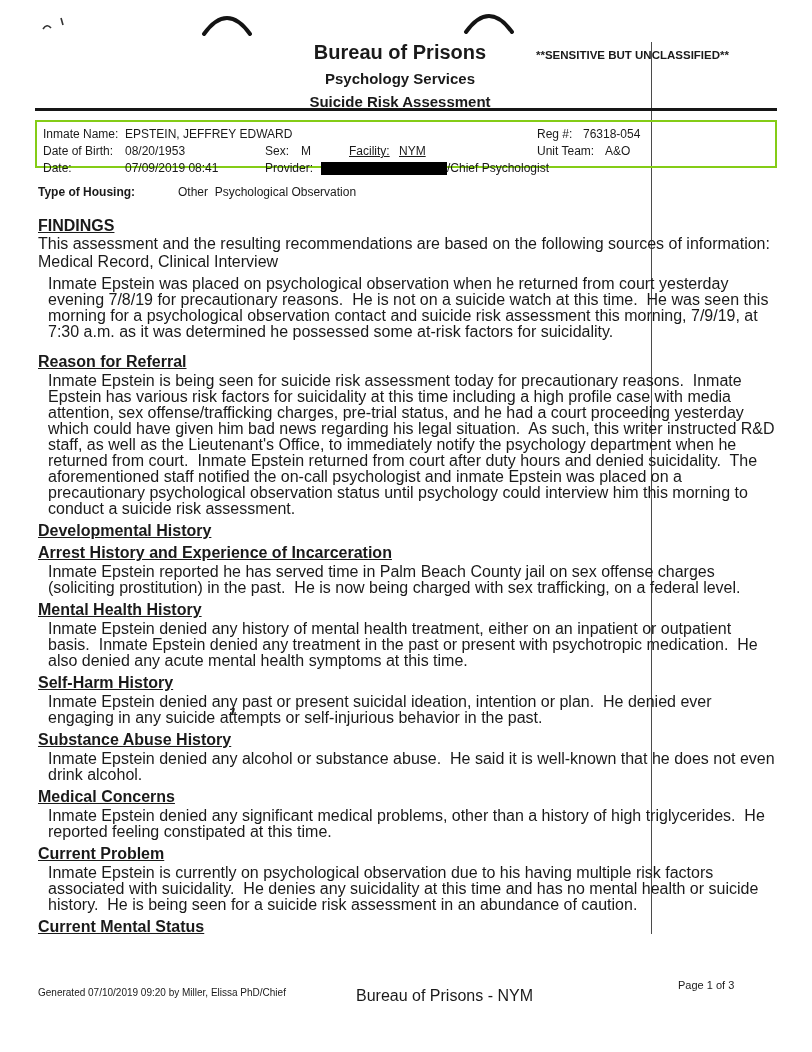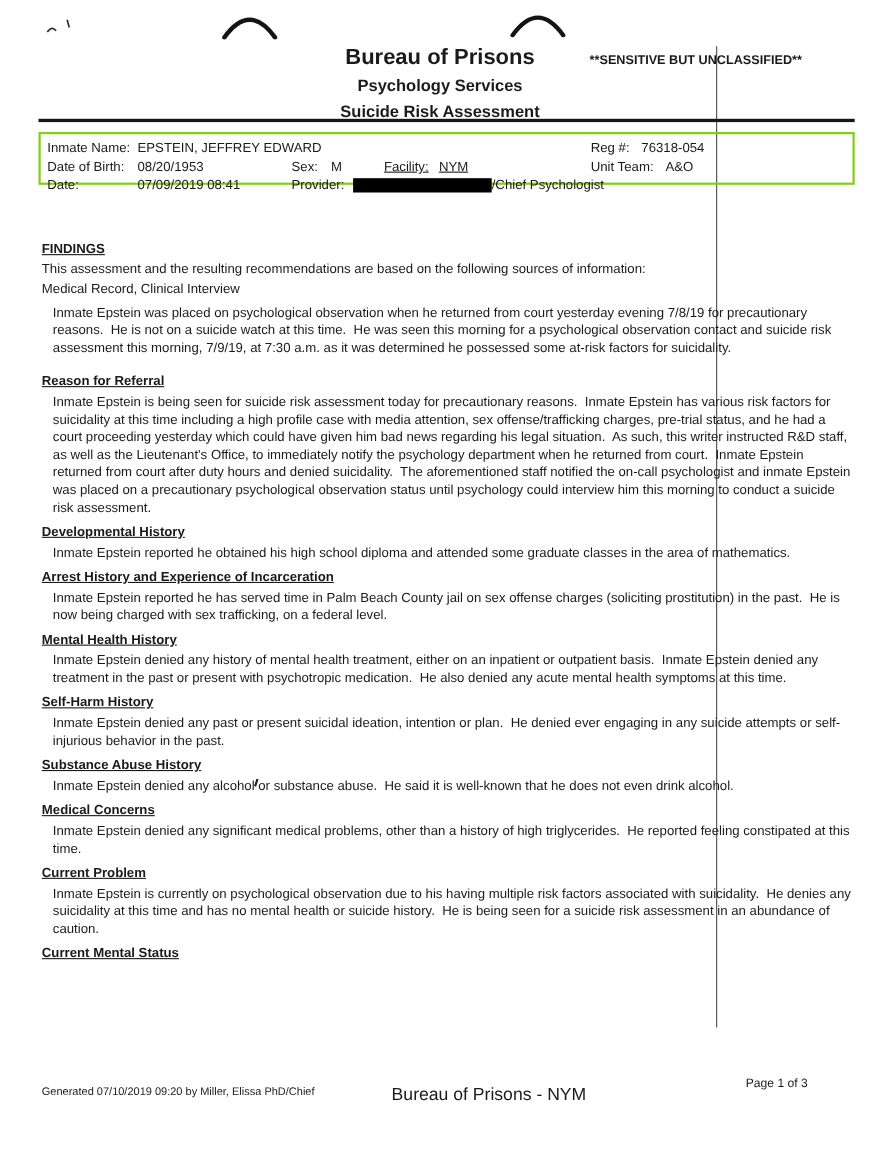--- a/index.html
+++ b/index.html
@@ -21,21 +21,21 @@
 
   .info-box { position:absolute; left:35px; top:120px; width:742px; height:48px; border:2px solid #84cc16; font-size:12px; }
   .info-box .cell { position:absolute; white-space:nowrap; }
   .u { text-decoration:underline; }
   .redaction { position:absolute; background:#000; }
 
   .housing { position:absolute; left:38px; top:184px; font-size:12px; line-height:17px; width:740px; }
   .housing .lab { font-weight:bold; display:inline-block; width:140px; }
   .housing .val { white-space:pre-wrap; }
 
-  .fc { position:absolute; left:38px; top:218px; width:740px; font-size:12px; line-height:16px; }
+  .fc { position:absolute; left:38px; top:218px; width:740px; font-size:16px; line-height:16px; }
   .h { font-weight:bold; text-decoration:underline; margin-top:6px; }
   .h.first { margin-top:14px; }
   .h.top { margin-top:0; }
   .b { margin-top:3px; padding-left:10px; padding-right:2px; white-space:pre-wrap; }
   .plain { margin-top:2px; white-space:pre-wrap; }
 
   .footer-item { position:absolute; white-space:nowrap; }
   .f-gen { left:38px; top:987px; font-size:10px; }
   .f-center { left:328px; top:987px; font-size:16px;padding-left:28px; }
   .f-page { left:678px; top:979px; font-size:11px; }
@@ -82,37 +82,39 @@
     <span class="cell" style="left:568px;top:22px">A&amp;O</span>
 
     <span class="cell" style="left:6px;top:39px">Date:</span>
     <span class="cell" style="left:88px;top:39px">07/09/2019 08:41</span>
     <span class="cell" style="left:228px;top:39px">Provider:</span>
     <span class="redaction" style="left:284px;top:40px;width:126px;height:13px"></span>
     <span class="cell" style="left:410px;top:39px">/Chief Psychologist</span>
   </div>
 
   <div class="housing">
+    <div>
+      <span class="lab">Type of Housing:</span><span class="val">Other  Psychological Observation</span>
+    </div>
   </div>
 
   <div class="fc">
     <div class="h top">FINDINGS</div>
     <div class="plain">This assessment and the resulting recommendations are based on the following sources of information:</div>
     <div class="plain">Medical Record, Clinical Interview</div>
     <div class="b" style="margin-top:6px">Inmate Epstein was placed on psychological observation when he returned from court yesterday evening 7/8/19 for precautionary reasons.  He is not on a suicide watch at this time.  He was seen this morning for a psychological observation contact and suicide risk assessment this morning, 7/9/19, at 7:30 a.m. as it was determined he possessed some at-risk factors for suicidality.</div>
 
     <div class="section">
       <div class="h first">Reason for Referral</div>
       <div class="b">Inmate Epstein is being seen for suicide risk assessment today for precautionary reasons.  Inmate Epstein has various risk factors for suicidality at this time including a high profile case with media attention, sex offense/trafficking charges, pre-trial status, and he had a court proceeding yesterday which could have given him bad news regarding his legal situation.  As such, this writer instructed R&amp;D staff, as well as the Lieutenant's Office, to immediately notify the psychology department when he returned from court.  Inmate Epstein returned from court after duty hours and denied suicidality.  The aforementioned staff notified the on-call psychologist and inmate Epstein was placed on a precautionary psychological observation status until psychology could interview him this morning to conduct a suicide risk assessment.</div>
     </div>
     <div class="section">
       <div class="h">Developmental History</div>
     </div>
     <div class="section">
-      <div class="b">Inmate Epstein reported he obtained his high school diploma and attended some graduate classes in the area of mathematics.</div>
     </div>
     <div class="section">
       <div class="h">Arrest History and Experience of Incarceration</div>
       <div class="b">Inmate Epstein reported he has served time in Palm Beach County jail on sex offense charges (soliciting prostitution) in the past.  He is now being charged with sex trafficking, on a federal level.</div>
     </div>
     <div class="section">
       <div class="h">Mental Health History</div>
       <div class="b">Inmate Epstein denied any history of mental health treatment, either on an inpatient or outpatient basis.  Inmate Epstein denied any treatment in the past or present with psychotropic medication.  He also denied any acute mental health symptoms at this time.</div>
     </div>
     <div class="section">

